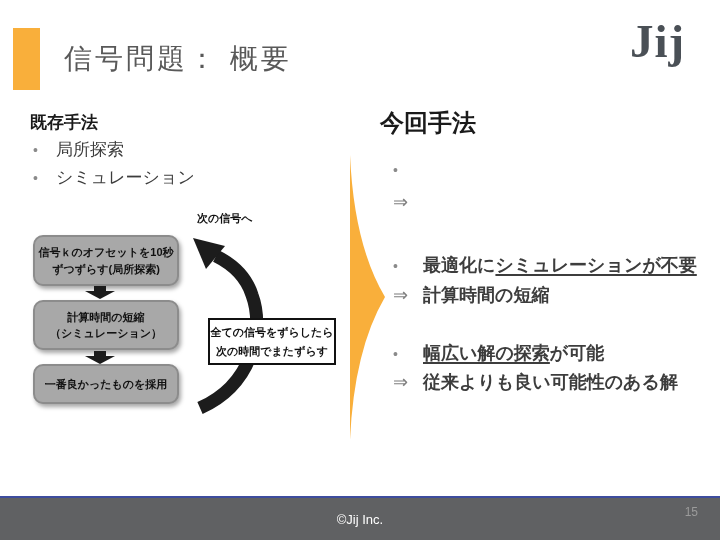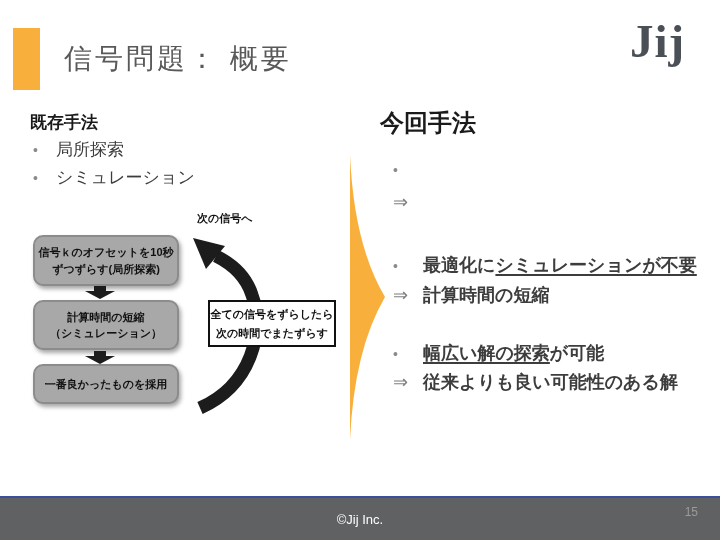--- a/index.html
+++ b/index.html
@@ -30,21 +30,21 @@
     border:2px solid #8C8C8C;border-radius:10px;box-sizing:border-box;
     box-shadow:2px 3px 4px rgba(0,0,0,.35);
     display:flex;flex-direction:column;justify-content:center;align-items:center;
     text-align:center;font-size:11px;font-weight:700;color:#111;line-height:1.5;
   }
   .fbox1{top:235px;height:51px;} .fbox2{top:300px;height:50px;} .fbox3{top:364px;height:40px;}
   .darrow{position:absolute;left:85px;width:30px;height:13px;}
   .da1{top:286px;} .da2{top:351px;}
   .curve-svg{position:absolute;left:180px;top:228px;width:100px;height:192px;z-index:1;}
   .note{
-    position:absolute;left:208px;top:300px;width:128px;height:47px;box-sizing:border-box;
+    position:absolute;left:208px;top:318px;width:128px;height:47px;box-sizing:border-box;
     background:#fff;border:2px solid #111;z-index:2;
     display:flex;flex-direction:column;justify-content:center;align-items:center;
     font-size:11px;font-weight:600;color:#111;line-height:1.7;text-align:center;
   }
   
   .big-arrow{position:absolute;left:345px;top:150px;width:45px;height:295px;}
   
   .right-heading{position:absolute;left:380px;top:107px;font-size:24px;font-weight:700;color:#1a1a1a;}
   .rrow{position:absolute;left:393px;display:flex;align-items:baseline;font-size:18px;font-weight:700;color:#3d3d3d;white-space:nowrap;}
   .rrow .marker{min-width:30px;font-weight:400;}

